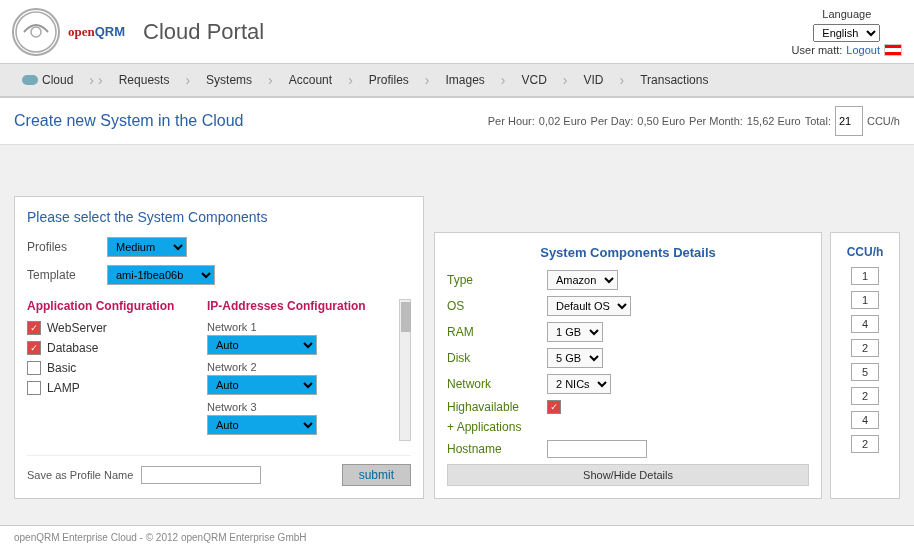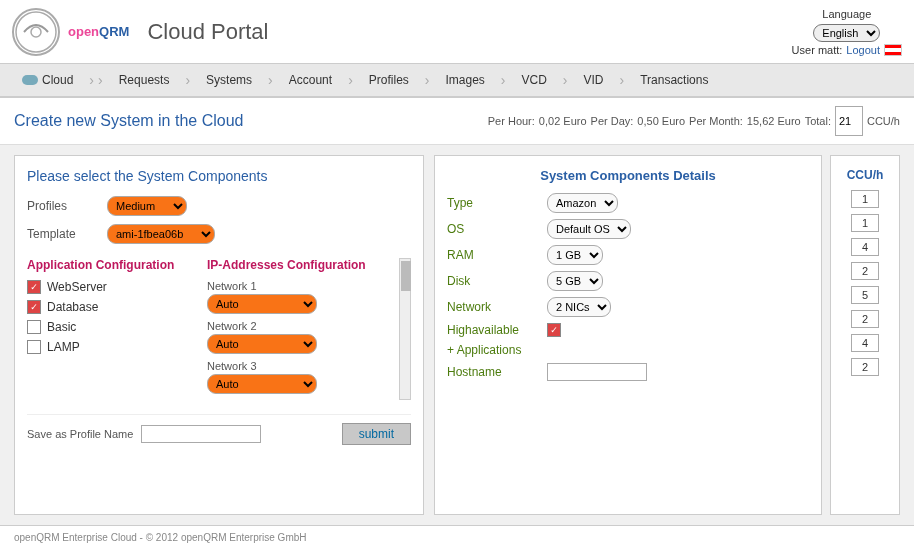--- a/index.html
+++ b/index.html
@@ -141,23 +141,24 @@
     #total-input {
       width: 28px;
       border: 1px solid #aaa;
       padding: 8px 3px;
       font-size: 11px;
     }
 
     
     #main {
       display: flex;
-      padding: 10px 14px;
+      padding: 26px 14px;
       gap: 10px;
       min-height: 380px;
+      align-items: flex-end;
     }
 
     
     #left-panel {
       background: white;
       border: 1px solid #ccc;
       flex: 0 0 410px;
       padding: 12px;
     }
     #left-panel-title {
@@ -172,21 +173,21 @@
       font-size: 12px;
     }
     .form-label {
       width: 80px;
       color: #555;
     }
     .form-control {
       font-size: 11px;
       padding: 2px 4px;
       border: 1px solid #aaa;
-      background: #f97316;
+      background: #0ea5e9;
     }
     select.form-control {
       padding-right: 14px;
     }
 
     
     #config-columns {
       display: flex;
       gap: 10px;
       margin-top: 14px;
@@ -390,24 +391,24 @@
       padding: 6px 14px;
       font-size: 10px;
       color: #888;
     }
 
     
     #logo-brand {
       display: flex;
       align-items: center;
     }
-    .brand-open { color: #ec4899; font-size: 13px; font-weight: bold; }
+    .brand-open { color: #b91c1c; font-size: 13px; font-weight: bold; font-family: Liberation Serif, serif; }
     .brand-qrm { color: #2a5fa5; font-size: 13px; font-weight: bold; }
 
-    select { cursor: pointer; border-radius: 9px; }
+    select { cursor: pointer; }
   </style>
 </head>
 <body>
 
 <div id="header">
   <div id="logo-area">
     <div id="logo-circle">
       <svg width="44" height="44" viewBox="0 0 44 44">
         <circle cx="22" cy="22" r="20" fill="none" stroke="#aaa" stroke-width="1.5"></circle>
         <path d="M10 22 Q22 8 34 22" fill="none" stroke="#999" stroke-width="2"></path>
@@ -617,20 +618,21 @@
 
       <div class="detail-row">
         <span class="detail-label">+ Applications</span>
       </div>
 
       <div class="detail-row">
         <span class="detail-label">Hostname</span>
         <input id="hostname-input" type="text" style="">
       </div>
 
+      <div id="show-hide-btn">Show/Hide Details</div>
     </div>
 
     <div id="ccu-panel">
       <div id="ccu-title">CCU/h</div>
       <div class="ccu-value-box">1</div>
       <div class="ccu-value-box">1</div>
       <div class="ccu-value-box">4</div>
       <div class="ccu-value-box">2</div>
       <div class="ccu-value-box">5</div>
       <div class="ccu-value-box">2</div>

